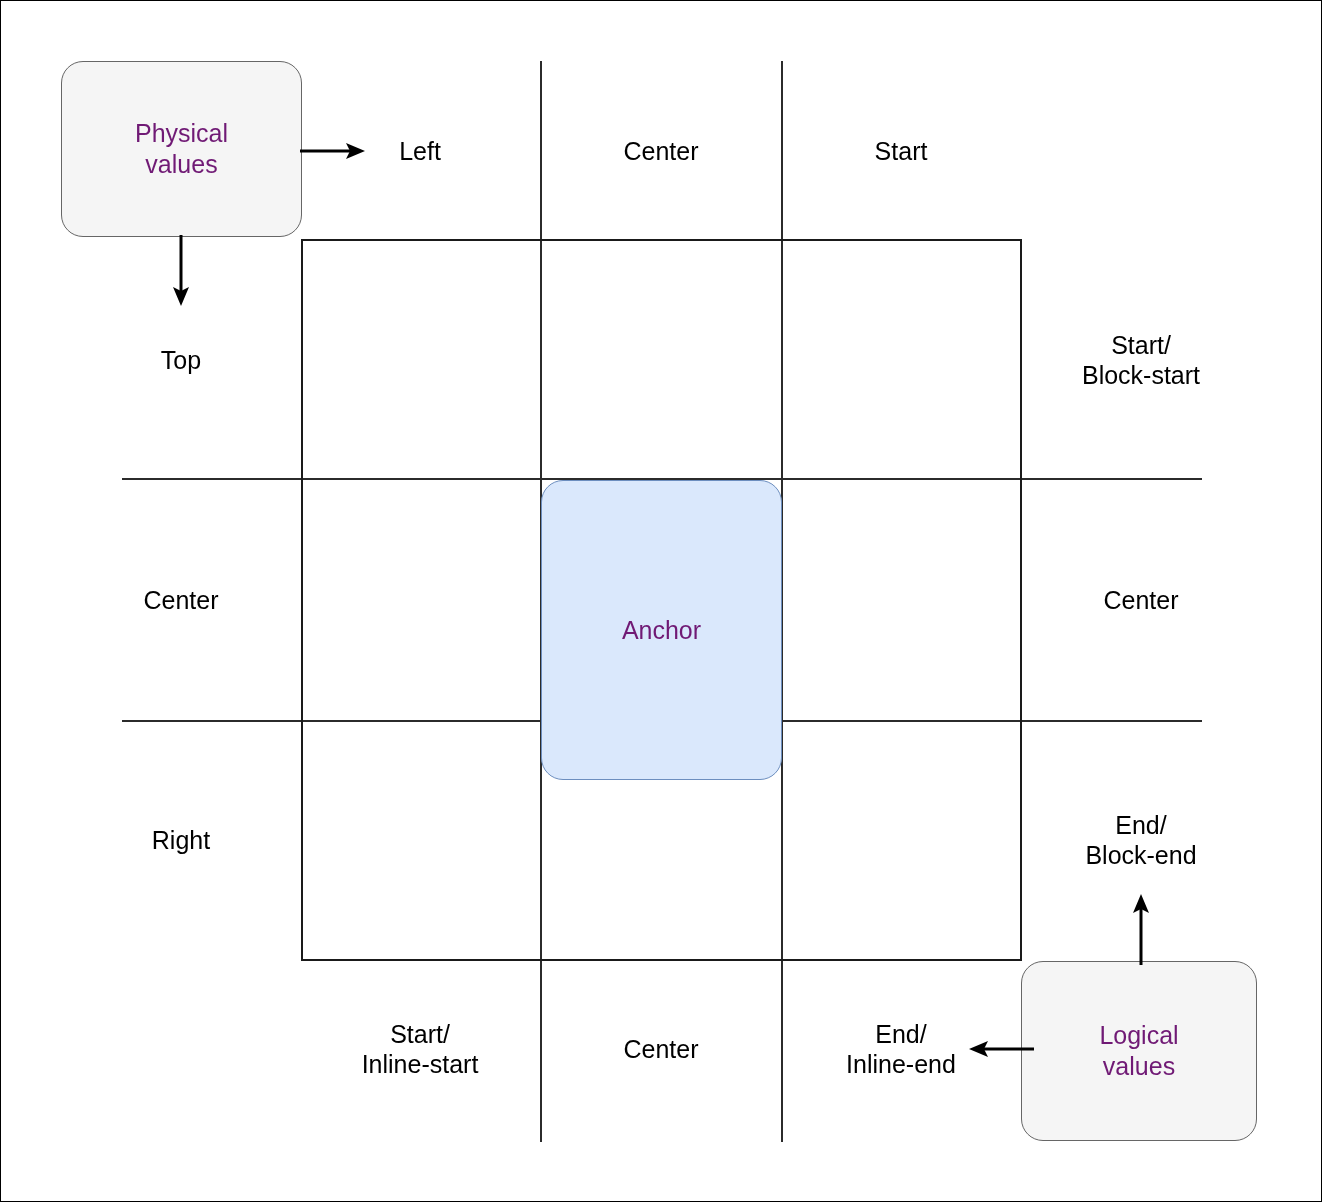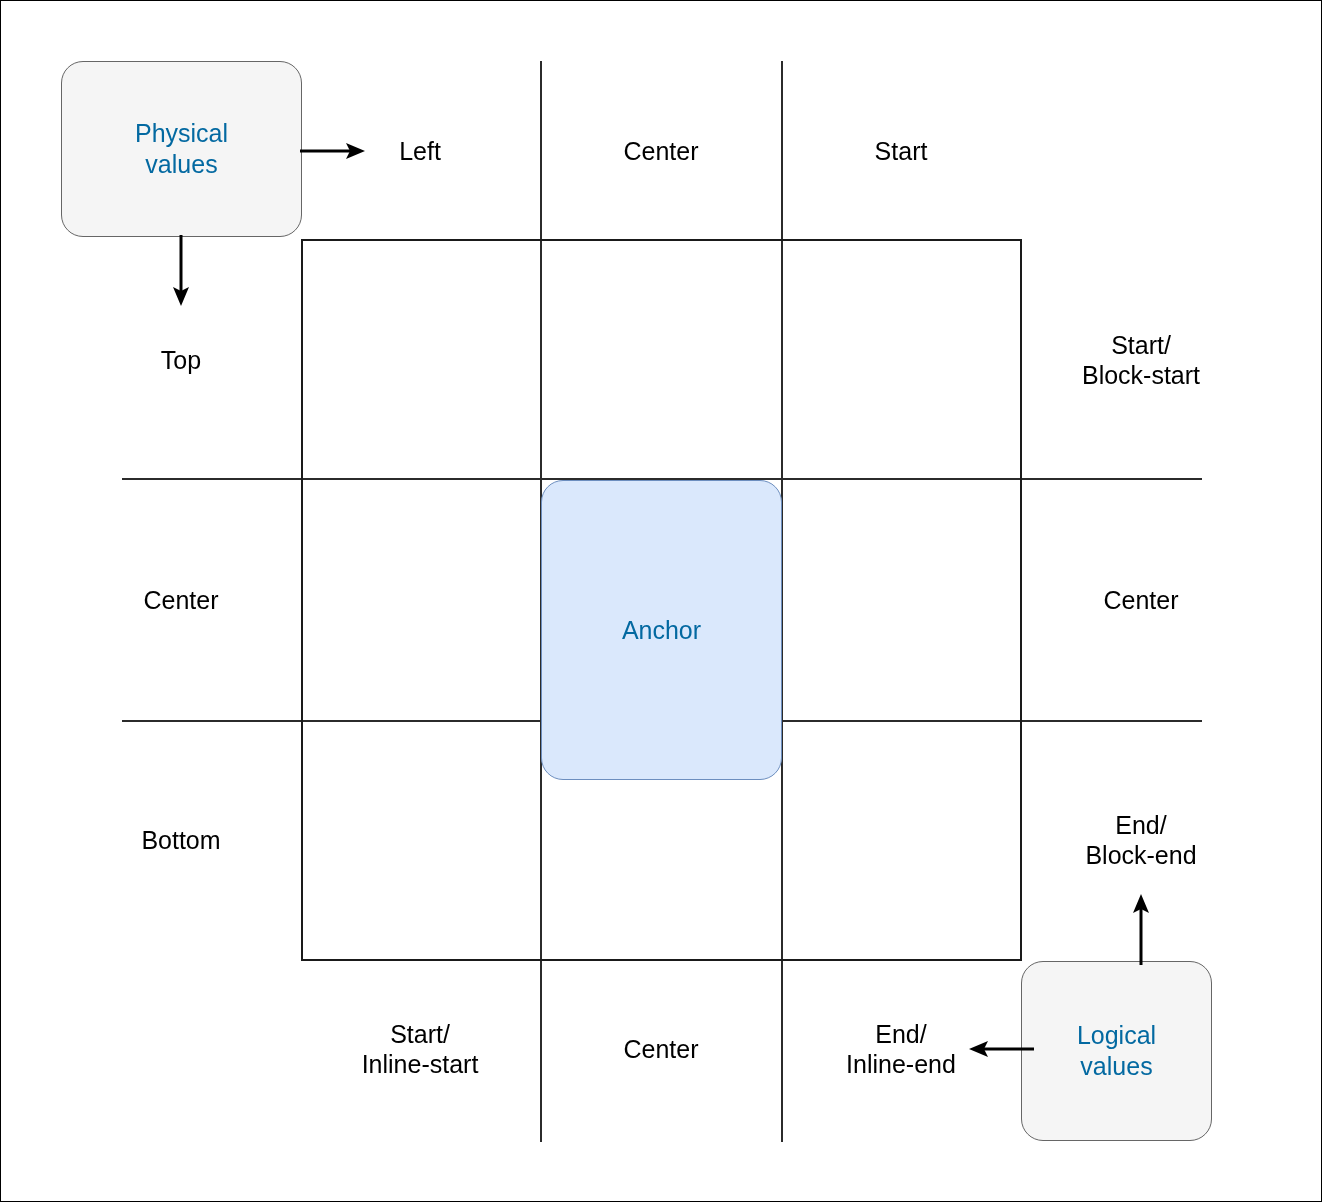--- a/index.html
+++ b/index.html
@@ -30,21 +30,21 @@
   .rbox {
     position: absolute;
     box-sizing: border-box;
     border-radius: 22px;
     display: flex;
     align-items: center;
     justify-content: center;
     text-align: center;
     font-size: 25px;
     line-height: 31px;
-    color: #0369a1;
+    color: #701a75;
     white-space: pre-line;
   }
   .rbox.gray {
     background: #f5f5f5;
     border: 1px solid #666666;
   }
   .rbox.blue {
     background: #dae8fc;
     border: 1px solid #6c8ebf;
   }
@@ -75,21 +75,21 @@
   <div class="gline v" style="left:780px; top:60px; height:1081px;"></div>
 
   <div class="gline h" style="left:121px; top:477px; width:1080px;"></div>
   <div class="gline h" style="left:121px; top:719px; width:1080px;"></div>
 
   <div class="outer-rect" style="left:300px; top:238px; width:721px; height:722px;"></div>
 
   <div class="rbox gray" style="left:60px; top:60px; width:241px; height:176px;">Physical
 values</div>
 
-  <div class="rbox gray" style="left:1020px; top:960px; width:191px; height:180px;">Logical
+  <div class="rbox gray" style="left:1020px; top:960px; width:236px; height:180px;">Logical
 values</div>
 
   <div class="rbox blue" style="left:540px; top:479px; width:241px; height:300px;">Anchor</div>
 
   <svg class="arrow-svg" style="left:299px; top:132px;" width="70" height="36" viewBox="0 0 70 36">
     <line x1="0" y1="18" x2="52" y2="18" stroke="#000000" stroke-width="3"></line>
     <polygon points="65,18 46,10 50,18 46,26" fill="#000000"></polygon>
   </svg>
 
   <svg class="arrow-svg" style="left:162px; top:234px;" width="36" height="76" viewBox="0 0 36 76">
@@ -106,21 +106,21 @@
     <line x1="70" y1="18" x2="18" y2="18" stroke="#000000" stroke-width="3"></line>
     <polygon points="5,18 24,10 20,18 24,26" fill="#000000"></polygon>
   </svg>
 
   <div class="lbl" style="left:419px; top:150px;">Left</div>
   <div class="lbl" style="left:660px; top:150px;">Center</div>
   <div class="lbl" style="left:900px; top:150px;">Start</div>
 
   <div class="lbl" style="left:180px; top:359px;text-align:center;">Top</div>
   <div class="lbl" style="left:180px; top:599px;">Center</div>
-  <div class="lbl" style="left:180px; top:839px;">Bottom</div>
+  <div class="lbl" style="left:180px; top:839px;">Right</div>
 
   <div class="lbl" style="left:1140px; top:359px;">Start/
 Block-start</div>
   <div class="lbl" style="left:1140px; top:599px;">Center</div>
   <div class="lbl" style="left:1140px; top:839px;">End/
 Block-end</div>
 
   <div class="lbl" style="left:419px; top:1048px;">Start/
 Inline-start</div>
   <div class="lbl" style="left:660px; top:1048px;">Center</div>

